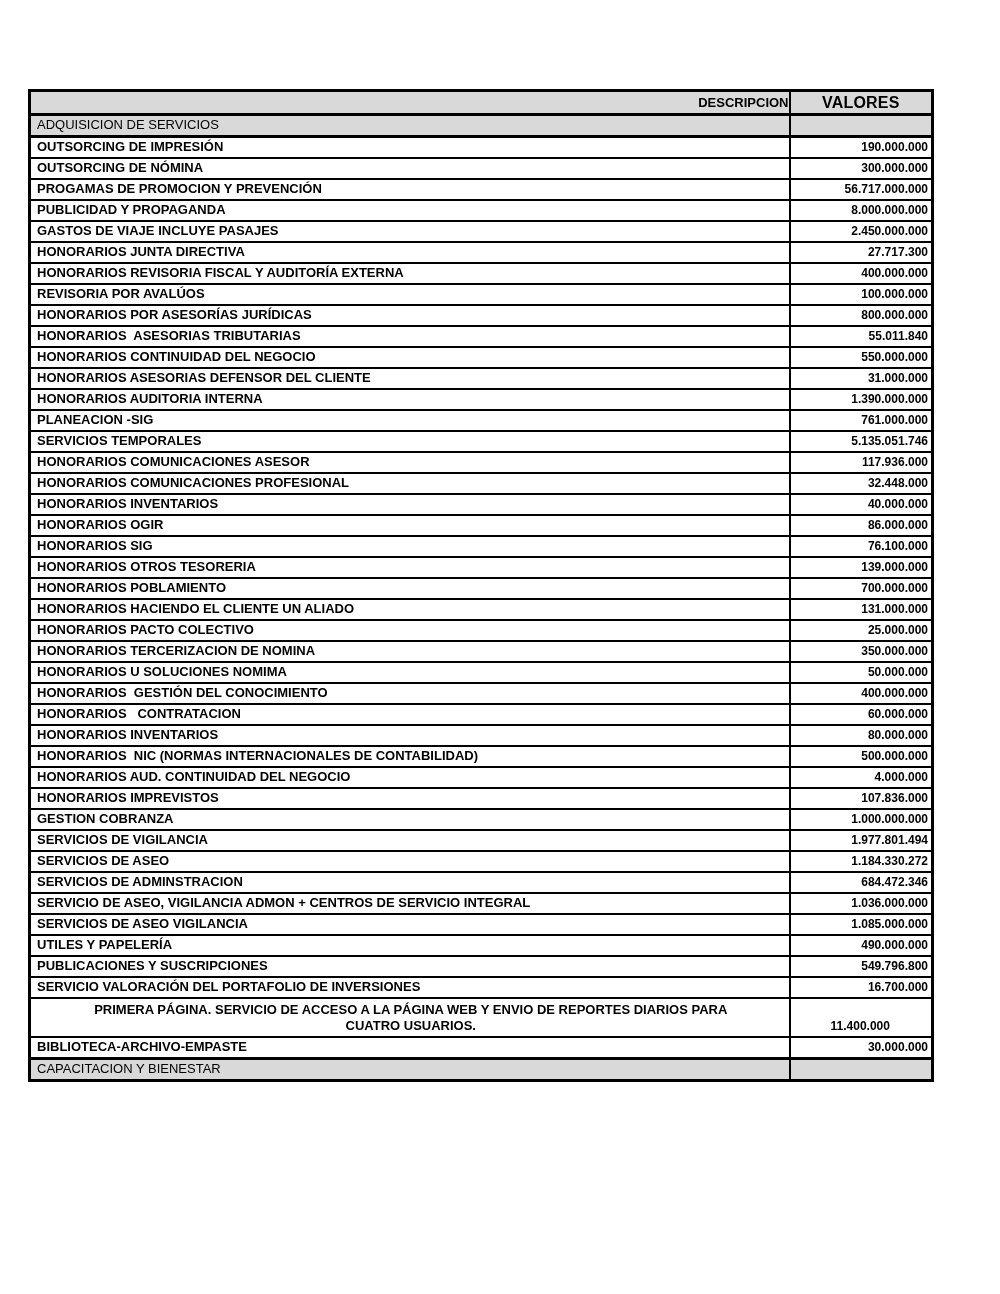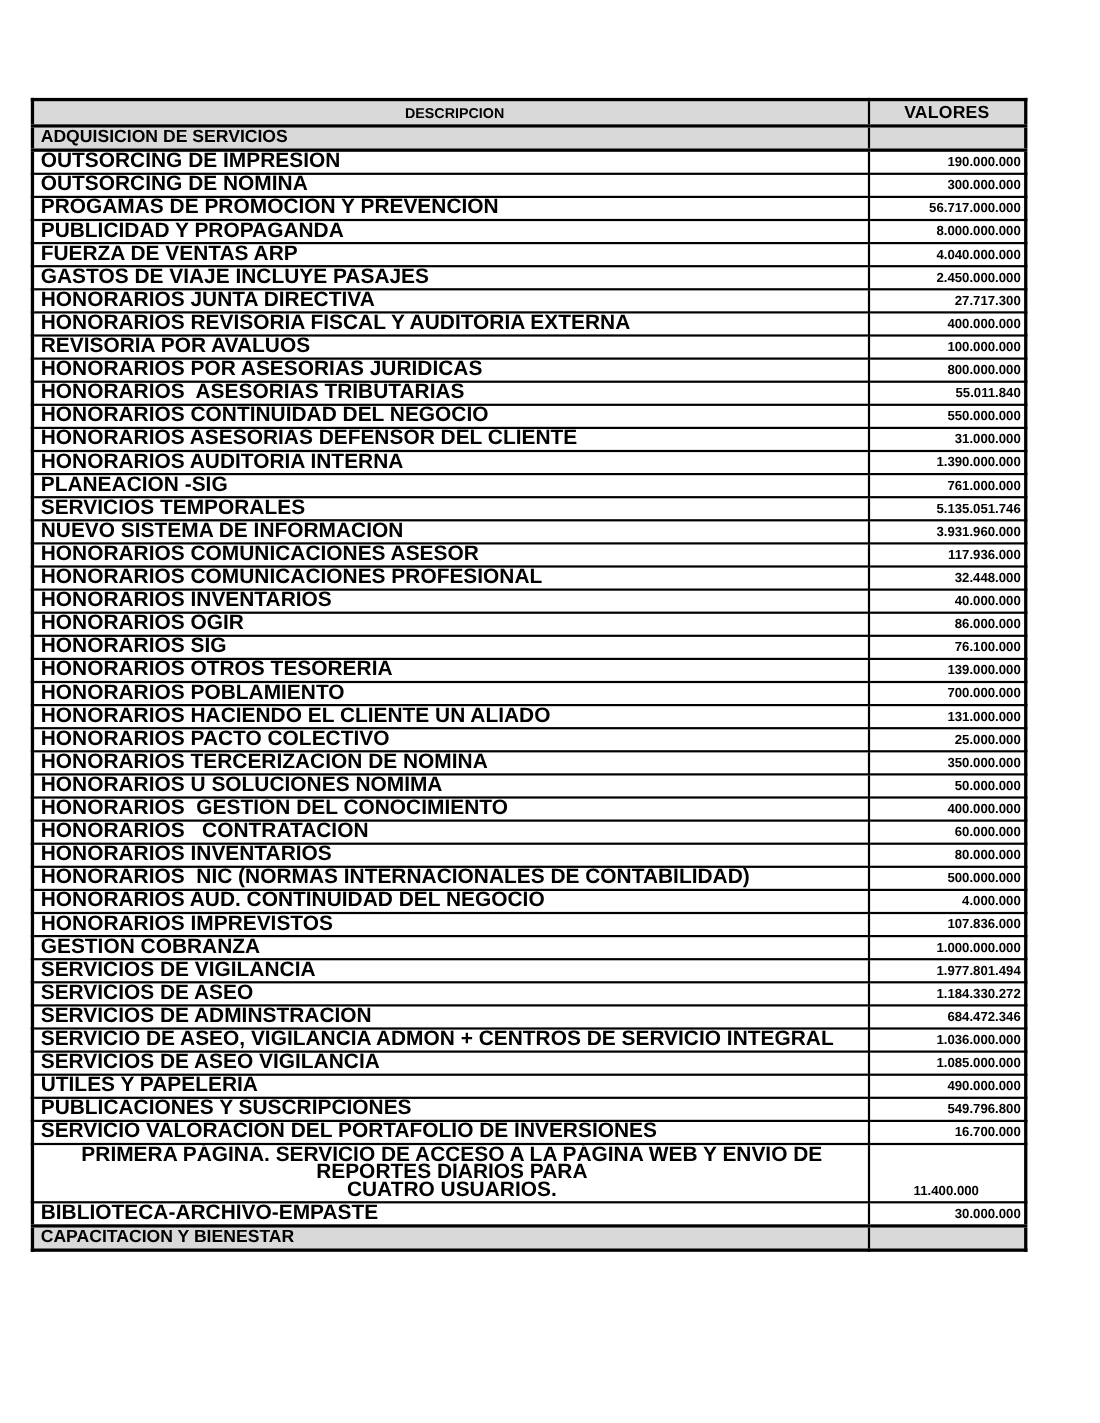--- a/index.html
+++ b/index.html
@@ -28,44 +28,44 @@
     overflow: hidden;
     padding: 0;
   }
   thead th {
     background: #d9d9d9;
     border-bottom: 3px solid #000000;
     height: 24px;
     font-weight: bold;
   }
   th.desc {
-    text-align: center;
+    text-align: right;
     font-size: 13px;
     padding-left: 7px;
   }
   th.val {
     text-align: center;
     font-size: 16px;
     letter-spacing: 0.2px;
     margin-top: 40px;
   }
   tr.section td {
     background: #d9d9d9;
     height: 22px;
   }
   tr.section td.desc {
-    font-weight: bold;
-    font-size: 16px;
+    font-weight: normal;
+    font-size: 13px;
     margin-top: 37px;
   }
   tr.section-adq td { border-bottom: 3px solid #000000; }
   tr.section-cap td { border-top: 3px solid #000000; }
   td.desc {
     font-weight: bold;
-    font-size: 19px;
+    font-size: 13px;
     line-height: 16px;
     padding: 1px 4px 2px 6px;
     vertical-align: bottom;
     white-space: pre-wrap;
   }
   td.val {
     font-weight: bold;
     font-size: 12px;
     line-height: 16px;
     text-align: right;
@@ -105,24 +105,20 @@
   </tr>
         <tr class="data">
     <td class="desc">PROGAMAS DE PROMOCION Y PREVENCIÓN</td>
     <td class="val">56.717.000.000</td>
   </tr>
         <tr class="data">
     <td class="desc">PUBLICIDAD Y PROPAGANDA</td>
     <td class="val">8.000.000.000</td>
   </tr>
         <tr class="data">
-    <td class="desc">FUERZA DE VENTAS ARP</td>
-    <td class="val">4.040.000.000</td>
-  </tr>
-        <tr class="data">
     <td class="desc">GASTOS DE VIAJE INCLUYE PASAJES</td>
     <td class="val">2.450.000.000</td>
   </tr>
         <tr class="data">
     <td class="desc">HONORARIOS JUNTA DIRECTIVA</td>
     <td class="val">27.717.300</td>
   </tr>
         <tr class="data">
     <td class="desc">HONORARIOS REVISORIA FISCAL Y AUDITORÍA EXTERNA</td>
     <td class="val">400.000.000</td>
@@ -151,24 +147,20 @@
     <td class="desc">HONORARIOS AUDITORIA INTERNA</td>
     <td class="val">1.390.000.000</td>
   </tr>
         <tr class="data">
     <td class="desc">PLANEACION -SIG</td>
     <td class="val">761.000.000</td>
   </tr>
         <tr class="data">
     <td class="desc">SERVICIOS TEMPORALES</td>
     <td class="val">5.135.051.746</td>
-  </tr>
-        <tr class="data">
-    <td class="desc">NUEVO SISTEMA DE INFORMACION</td>
-    <td class="val">3.931.960.000</td>
   </tr>
         <tr class="data">
     <td class="desc">HONORARIOS COMUNICACIONES ASESOR</td>
     <td class="val">117.936.000</td>
   </tr>
         <tr class="data">
     <td class="desc">HONORARIOS COMUNICACIONES PROFESIONAL</td>
     <td class="val">32.448.000</td>
   </tr>
         <tr class="data">

